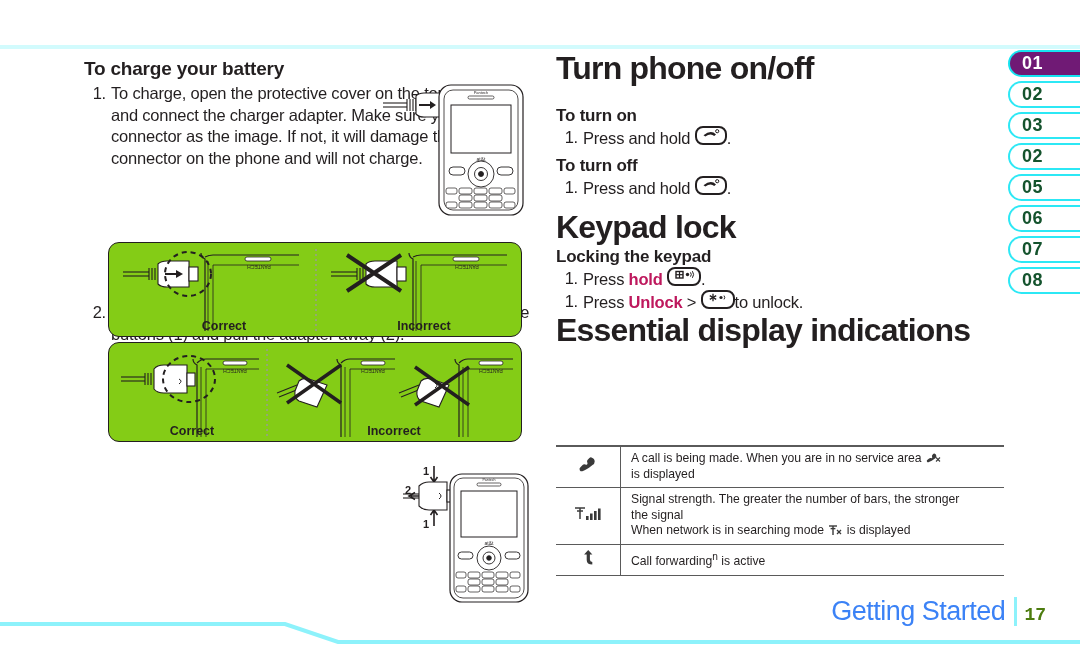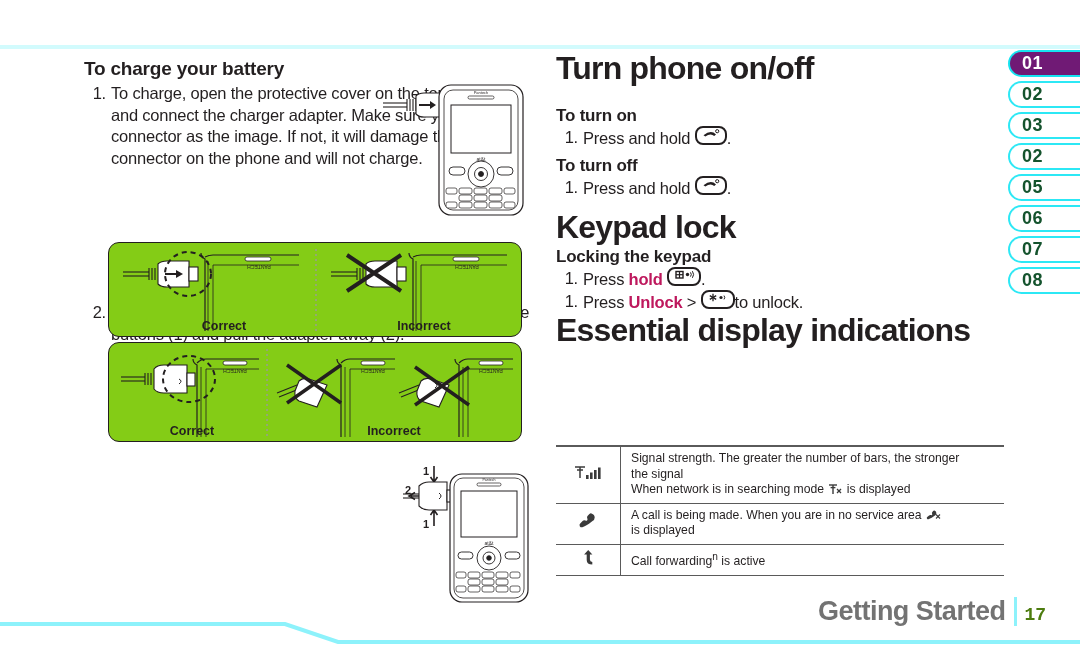--- a/index.html
+++ b/index.html
@@ -182,23 +182,23 @@
 
   
   .footer {
     position: absolute;
     right: 34px;
     top: 596px;
     display: flex;
     align-items: baseline;
   }
   .footer .sect {
-    color: #737373;
+    color: #3b82f6;
     font-size: 27px;
-    font-weight: bold;
+    font-weight: normal;
     letter-spacing: -0.5px;
   }
   .footer .divider {
     width: 3px;
     height: 29px;
     background: #8df2fb;
     margin: 0 7px 0 9px;
     align-self: center;
   }
   .footer .pgnum {
@@ -501,20 +501,40 @@
           </svg>
         </span><span>to unlock.</span>
       </div>
     </div>
 
     <h1 class="big-head" style="margin-top:1px">Essential display indications</h1>
   </div>
 
   <table class="ind-table">
     <tbody>
+      <tr>
+        <td class="icon-cell">
+          <svg width="22" height="20" viewBox="0 0 22 20">
+            <path d="M14.5 2.4 q3.2 1 3.2 4 0 2.3-2.2 3.6 L12 12.8 q-1.6 1.2-3.4 2 l-2.6 1.2 q-2 .9-3.1-.6 -1-1.5.3-2.8 L5.6 10 q1.3-1.3 2.9-.4 .9.5 1.6-.2 .8-.8.2-1.8 -.8-1.5.4-2.8 L12.4 3 q1-1 2.1-.6 Z" fill="#3a3a3a"></path>
+          </svg>
+        </td>
+        <td class="desc-cell">
+          <div>
+            <span>A call is being made. When you are in no service area</span>
+            <svg class="inline-ic" width="15" height="12" viewBox="0 0 15 12">
+              <path d="M8.4 1.6 q2 .8 2 2.6 0 1.5-1.4 2.3 L6.8 8 q-1 .8-2.2 1.3 L3 10.1 q-1.3.6-2-.4 -.6-1 .2-1.8 L3.1 6.4 q.9-.8 1.9-.3 .6.3 1-.1 .5-.5.1-1.2 -.5-1 .3-1.8 L7.1 2 q.6-.6 1.3-.4 Z" fill="#3a3a3a"></path>
+              <g stroke="#3a3a3a" stroke-width="1.1">
+                <line x1="10" y1="5.5" x2="14" y2="9.5"></line>
+                <line x1="14" y1="5.5" x2="10" y2="9.5"></line>
+              </g>
+            </svg>
+          </div>
+          <div>is displayed</div>
+        </td>
+      </tr>
       <tr>
         <td class="icon-cell">
           <svg width="30" height="16" viewBox="0 0 30 16">
             <g stroke="#3a3a3a" stroke-width="1.5" fill="none">
               <line x1="2" y1="2" x2="12" y2="2"></line>
               <line x1="7" y1="2" x2="7" y2="13"></line>
               <line x1="4" y1="5" x2="10" y2="5"></line>
             </g>
             <g fill="#3a3a3a">
               <rect x="13" y="10" width="2.6" height="4"></rect>
@@ -539,40 +559,20 @@
                 <line x1="9" y1="6" x2="13" y2="10"></line>
                 <line x1="13" y1="6" x2="9" y2="10"></line>
               </g>
             </svg>
             <span>is displayed</span>
           </div>
         </td>
       </tr>
       <tr>
         <td class="icon-cell">
-          <svg width="22" height="20" viewBox="0 0 22 20">
-            <path d="M14.5 2.4 q3.2 1 3.2 4 0 2.3-2.2 3.6 L12 12.8 q-1.6 1.2-3.4 2 l-2.6 1.2 q-2 .9-3.1-.6 -1-1.5.3-2.8 L5.6 10 q1.3-1.3 2.9-.4 .9.5 1.6-.2 .8-.8.2-1.8 -.8-1.5.4-2.8 L12.4 3 q1-1 2.1-.6 Z" fill="#3a3a3a"></path>
-          </svg>
-        </td>
-        <td class="desc-cell">
-          <div>
-            <span>A call is being made. When you are in no service area</span>
-            <svg class="inline-ic" width="15" height="12" viewBox="0 0 15 12">
-              <path d="M8.4 1.6 q2 .8 2 2.6 0 1.5-1.4 2.3 L6.8 8 q-1 .8-2.2 1.3 L3 10.1 q-1.3.6-2-.4 -.6-1 .2-1.8 L3.1 6.4 q.9-.8 1.9-.3 .6.3 1-.1 .5-.5.1-1.2 -.5-1 .3-1.8 L7.1 2 q.6-.6 1.3-.4 Z" fill="#3a3a3a"></path>
-              <g stroke="#3a3a3a" stroke-width="1.1">
-                <line x1="10" y1="5.5" x2="14" y2="9.5"></line>
-                <line x1="14" y1="5.5" x2="10" y2="9.5"></line>
-              </g>
-            </svg>
-          </div>
-          <div>is displayed</div>
-        </td>
-      </tr>
-      <tr>
-        <td class="icon-cell">
           <svg width="18" height="18" viewBox="0 0 18 18">
             <path d="M9.2 1 L13.4 5.4 L10.9 5.4 L10.9 10.6 q0 2.3 2.4 2.3 L13.3 15.6 q-5.6 0-5.6-4.6 L7.7 5.4 L5.1 5.4 Z" fill="#3a3a3a"></path>
           </svg>
         </td>
         <td class="desc-cell">
           <span>Call forwarding</span><sup>n</sup><span> is active</span>
         </td>
       </tr>
     </tbody>
   </table>

